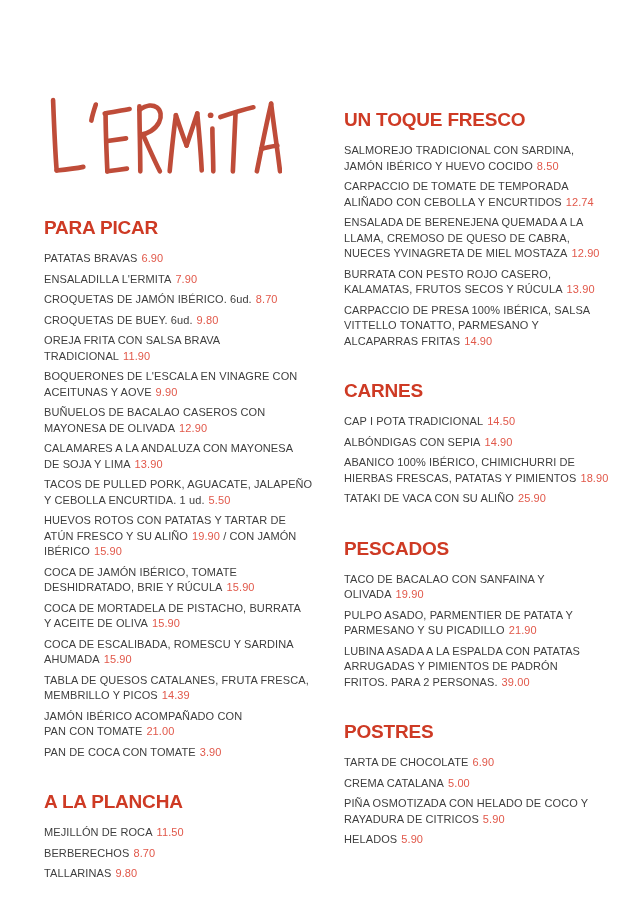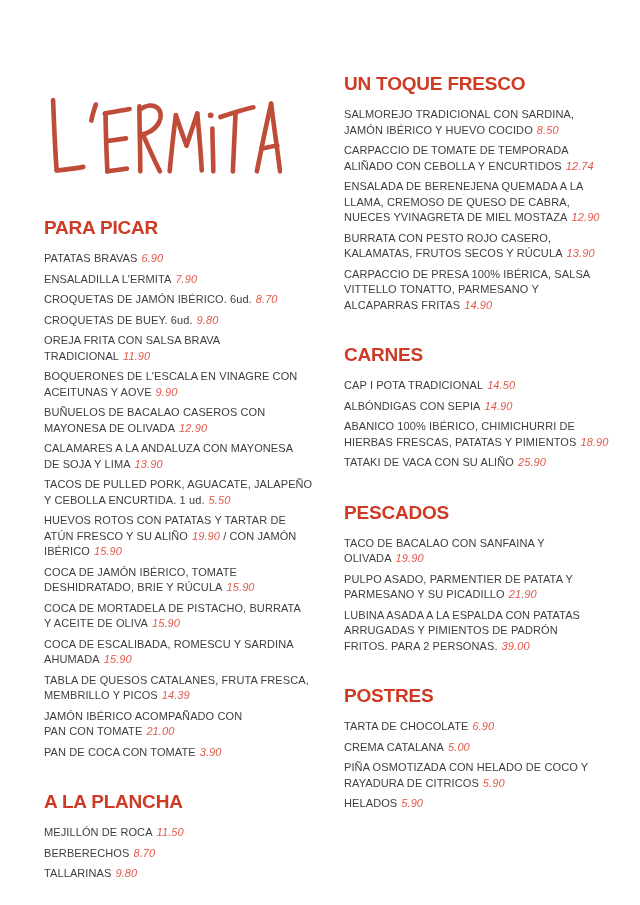--- a/index.html
+++ b/index.html
@@ -13,35 +13,35 @@
   html,body{margin:0;padding:0;}
   body{
     width:640px;height:905px;
     background:var(--bg);
     font-family:"Liberation Sans", sans-serif;
     -webkit-font-smoothing:antialiased;
   }
   .page{position:relative;width:640px;height:905px;overflow:hidden;background:var(--bg);}
   .col{position:absolute;top:0;}
   .col-left{left:44px;width:292px;}
-  .col-right{left:344px;width:288px;padding-top:74px;}
+  .col-right{left:344px;width:288px;padding-top:110px;}
   .logo{margin-top:93px;margin-bottom:36px;width:238px;height:89px;}
   .logo svg{display:block;width:238px;height:89px;}
   .logo path{fill:none;stroke:var(--logo);stroke-width:5.2;stroke-linecap:round;}
   .logo circle{fill:var(--logo);stroke:none;}
   .menu-section{margin:0 0 32px 0;}
   .section-title{
     font-size:19px;line-height:20px;font-weight:700;
     color:var(--heading);margin:0 0 13px 0;letter-spacing:-0.2px;
   }
   .menu-item{
     font-size:11px;line-height:15.5px;margin:0 0 5px 0;
     color:var(--text);white-space:pre-line;letter-spacing:0.1px;
   }
-  .price{color:var(--price);margin-left:4px;font-style:italic;}
+  .price{color:var(--price);margin-left:4px;}
 </style>
 </head>
 <body>
 
 <div class="page">
 
   <div class="col col-left">
     <div class="logo" role="img" aria-label="L'ERMITA">
 
       <svg viewBox="0 0 265 100" aria-hidden="true">

